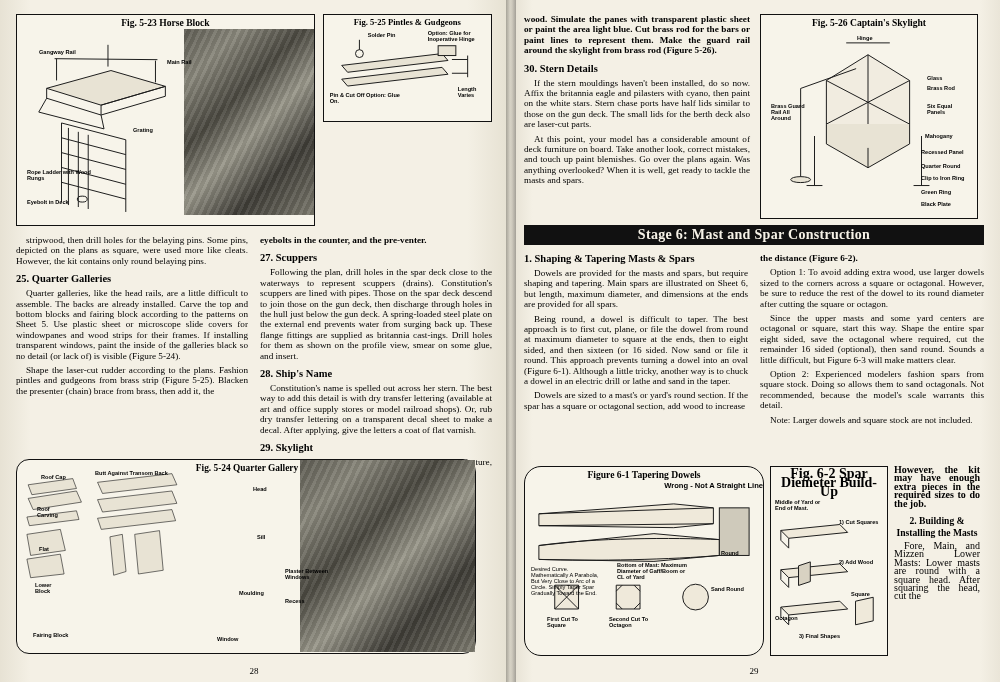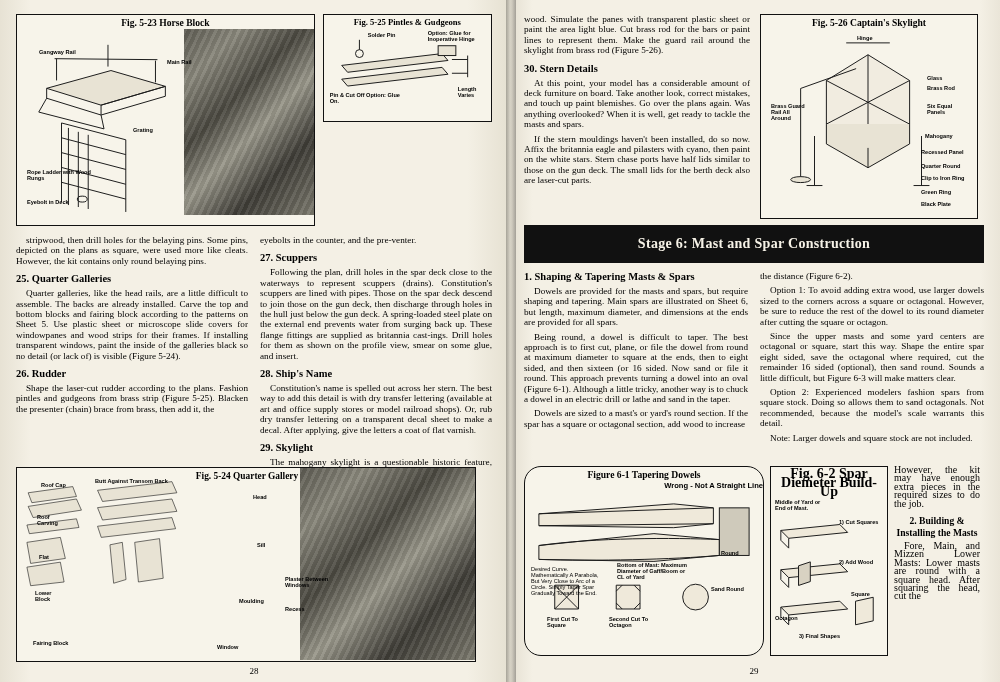--- a/index.html
+++ b/index.html
@@ -24,21 +24,21 @@
   .page.left{width:508px;background:linear-gradient(to right,#e7e2d4 0%,#f4f0e5 6%,#f4f0e5 92%,#e6e1d2 100%);}
   .page.right{width:492px;background:linear-gradient(to right,#e3ded0 0%,#f4f0e5 5%,#f4f0e5 96%,#eae5d8 100%);}
   .gutter{
     position:absolute;left:506px;top:0;width:10px;height:682px;
     background:linear-gradient(to right,rgba(0,0,0,0.28),rgba(0,0,0,0.06) 40%,rgba(0,0,0,0.10) 60%,rgba(0,0,0,0.30));
     z-index:5;
   }
   .cols{display:flex;gap:12px;}
   .col{width:calc(50% - 6px);}
   p{margin:0 0 4px 0;font-size:9.2px;line-height:10.4px;text-align:justify;text-indent:10px;}
-  p.noind{text-indent:0;}
+  p.noind{text-indent:0;font-weight:bold;}
   h3{font-size:10.5px;margin:7px 0 3px 0;font-weight:bold;line-height:12px;}
   .page-num{position:absolute;bottom:6px;font-size:9px;}
   .page.left .page-num{left:50%;transform:translateX(-50%);}
   .page.right .page-num{left:50%;transform:translateX(-50%);margin-top:15px;}
 
   
   .fig{
     border:1.6px solid #111;background:#f7f4ea;position:relative;box-sizing:border-box;
   }
   .fig-title{
@@ -51,21 +51,21 @@
   }
   .photo:after{
     content:"";position:absolute;inset:0;
     background:repeating-linear-gradient(115deg,rgba(255,255,255,0.07) 0 3px,rgba(0,0,0,0.07) 3px 7px);
   }
   .linework{position:absolute;inset:0;}
   .lbl{position:absolute;font-size:5.6px;line-height:6px;font-family:"Liberation Sans",sans-serif;}
   .lbl.b{font-weight:bold;}
   .stage-band{
     background:#111;color:#f6f2e7;text-align:center;font-weight:bold;
-    font-size:14px;padding:11px 0;margin:6px 0 8px 0;letter-spacing:.3px;
+    font-size:14px;padding:2px 0;margin:6px 0 8px 0;letter-spacing:.3px;
   }
   .tiny{font-size:10px;line-height:8.4px;}
   .center{text-align:right;}
 </style>
 </head>
 <body>
 
 <div class="book">
 
   <div class="page left">
@@ -120,35 +120,34 @@
           <span class="lbl b" style="left:134px;top:58px;width:32px;">Length Varies</span>
         </div>
       </div>
     </div>
 
     <div class="cols" style="margin-top:6px;">
       <div class="col">
         <p>stripwood, then drill holes for the belaying pins. Some pins, depicted on the plans as square, were used more like cleats. However, the kit contains only round belaying pins.</p>
         <h3>25. Quarter Galleries</h3>
         <p>Quarter galleries, like the head rails, are a little difficult to assemble. The backs are already installed. Carve the top and bottom blocks and fairing block according to the patterns on Sheet 5. Use plastic sheet or microscope slide covers for windowpanes and wood strips for their frames. If installing transparent windows, paint the inside of the galleries black so no detail (or lack of) is visible (Figure 5-24).</p>
-        <h3>26. Rudder</h3>
         <p>Shape the laser-cut rudder according to the plans. Fashion pintles and gudgeons from brass strip (Figure 5-25). Blacken the presenter (chain) brace from brass, then add it, the</p>
       </div>
       <div class="col">
         <p class="noind">eyebolts in the counter, and the pre-venter.</p>
         <h3>27. Scuppers</h3>
         <p>Following the plan, drill holes in the spar deck close to the waterways to represent scuppers (drains). Constitution's scuppers are lined with pipes. Those on the spar deck descend to join those on the gun deck, then discharge through holes in the hull just below the gun deck. A spring-loaded steel plate on the external end prevents water from surging back up. These flange fittings are supplied as britannia cast-ings. Drill holes for them as shown on the profile view, smear on some glue, and insert.</p>
         <h3>28. Ship's Name</h3>
         <p>Constitution's name is spelled out across her stern. The best way to add this detail is with dry transfer lettering (available at art and office supply stores or model railroad shops). Or, rub dry transfer lettering on a transparent decal sheet to make a decal. After applying, give the letters a coat of flat varnish.</p>
         <h3>29. Skylight</h3>
         <p>The mahogany skylight is a questionable historic feature, but it's there. Make it from</p>
       </div>
     </div>
 
-    <div class="fig" style="position:absolute;left:16px;bottom:20px;width:460px;height:195px;">
+    <div class="fig" style="position:absolute;left:16px;bottom:28px;width:460px;height:195px;border-radius:13px;">
       <div style="position:absolute;left:120px;top:3px;width:220px;text-align:center;font-weight:bold;font-size:9.4px;">Fig. 5-24 Quarter Gallery</div>
       <div class="photo" style="position:absolute;right:0;top:0;width:175px;height:192px;"></div>
       <svg class="linework" viewBox="0 0 460 195" style="width:285px;">
         <g fill="none" stroke="#1b1b1b" stroke-width="1">
           <path d="M18 40 L90 30 L96 46 L24 56 Z" fill="#e8e3d4"></path>
           <path d="M18 62 L96 50 L104 68 L26 80 Z" fill="#e8e3d4"></path>
           <path d="M16 92 L96 82 L100 96 L20 106 Z" fill="#e8e3d4"></path>
           <path d="M16 120 L70 112 L78 146 L22 154 Z" fill="#e8e3d4"></path>
           <path d="M16 160 L70 152 L76 184 L22 190 Z" fill="#e8e3d4"></path>
           <path d="M130 36 L250 22 L258 40 L138 54 Z" fill="#e8e3d4"></path>
@@ -176,22 +175,22 @@
   </div>
 
   <div class="gutter"></div>
 
   <div class="page right">
 
     <div style="display:flex;gap:10px;">
       <div style="width:226px;">
         <p class="noind">wood. Simulate the panes with transparent plastic sheet or paint the area light blue. Cut brass rod for the bars or paint lines to represent them. Make the guard rail around the skylight from brass rod (Figure 5-26).</p>
         <h3>30. Stern Details</h3>
+        <p>If the stern mouldings haven't been installed, do so now. Affix the britannia eagle and pilasters with cyano, then paint on the white stars. Stern chase ports have half lids similar to those on the gun deck. The small lids for the berth deck also are laser-cut parts.</p>
         <p>At this point, your model has a considerable amount of deck furniture on board. Take another look, correct mistakes, and touch up paint blemishes. Go over the plans again. Was anything overlooked? When it is well, get ready to tackle the masts and spars.</p>
-        <p>If the stern mouldings haven't been installed, do so now. Affix the britannia eagle and pilasters with cyano, then paint on the white stars. Stern chase ports have half lids similar to those on the gun deck. The small lids for the berth deck also are laser-cut parts.</p>
       </div>
 
       <div class="fig" style="width:218px;height:205px;">
         <div class="fig-title">Fig. 5-26 Captain's Skylight</div>
         <div style="position:relative;height:182px;">
           <svg class="linework" viewBox="0 0 218 182">
             <g fill="none" stroke="#1b1b1b" stroke-width="1">
               <path d="M108 26 L150 52 L150 96 L108 120 L66 96 L66 52 Z" fill="#f1ece0"></path>
               <path d="M108 26 L108 120 M66 52 L150 96 M150 52 L66 96"></path>
               <path d="M66 96 L66 116 L108 140 L150 116 L150 96" fill="#e8e3d4"></path>

